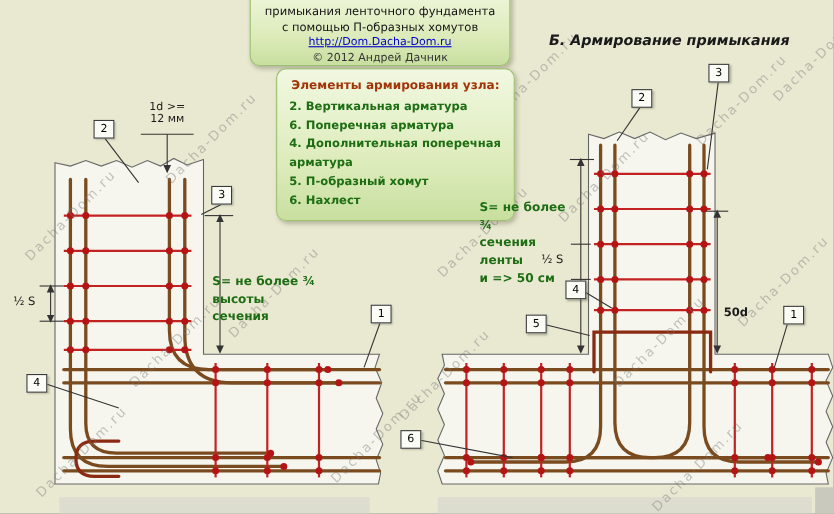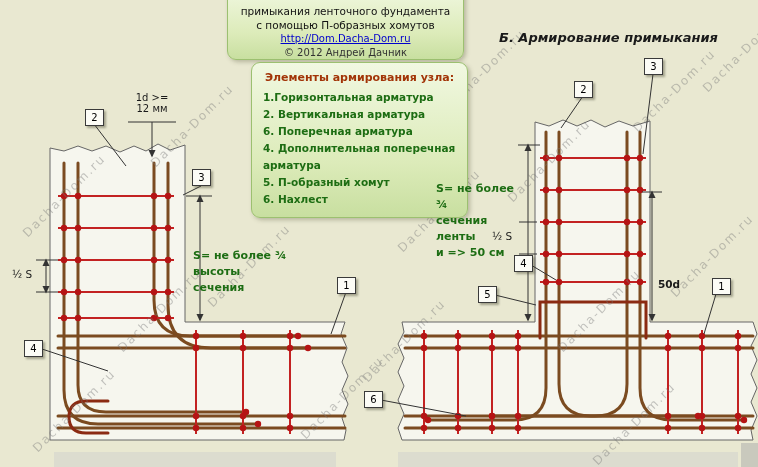--- a/index.html
+++ b/index.html
@@ -250,21 +250,20 @@
     <div class="hline">примыкания ленточного фундамента</div>
     <div class="hline">с помощью П-образных хомутов</div>
     <a href="#" class="hlink">http://Dom.Dacha-Dom.ru</a>
     <div class="hcopy">© 2012 Андрей Дачник</div>
   </div>
 
   <div class="dtitle" style="left:499px;top:30px">Б. Армирование примыкания</div>
 
   <div class="gbox legend">
     <div class="ltitle">Элементы армирования узла:</div>
-    <div class="litem">1.Горизонтальная арматура</div>
     <div class="litem">2. Вертикальная арматура</div>
     <div class="litem">6. Поперечная арматура</div>
     <div class="litem">4. Дополнительная поперечная арматура</div>
     <div class="litem">5. П-образный хомут</div>
     <div class="litem">6. Нахлест</div>
   </div>
 
   <div class="sann" style="left:193px;top:214px;width:97px">
     <div>S= не более ¾</div>
     <div>высоты сечения</div>

